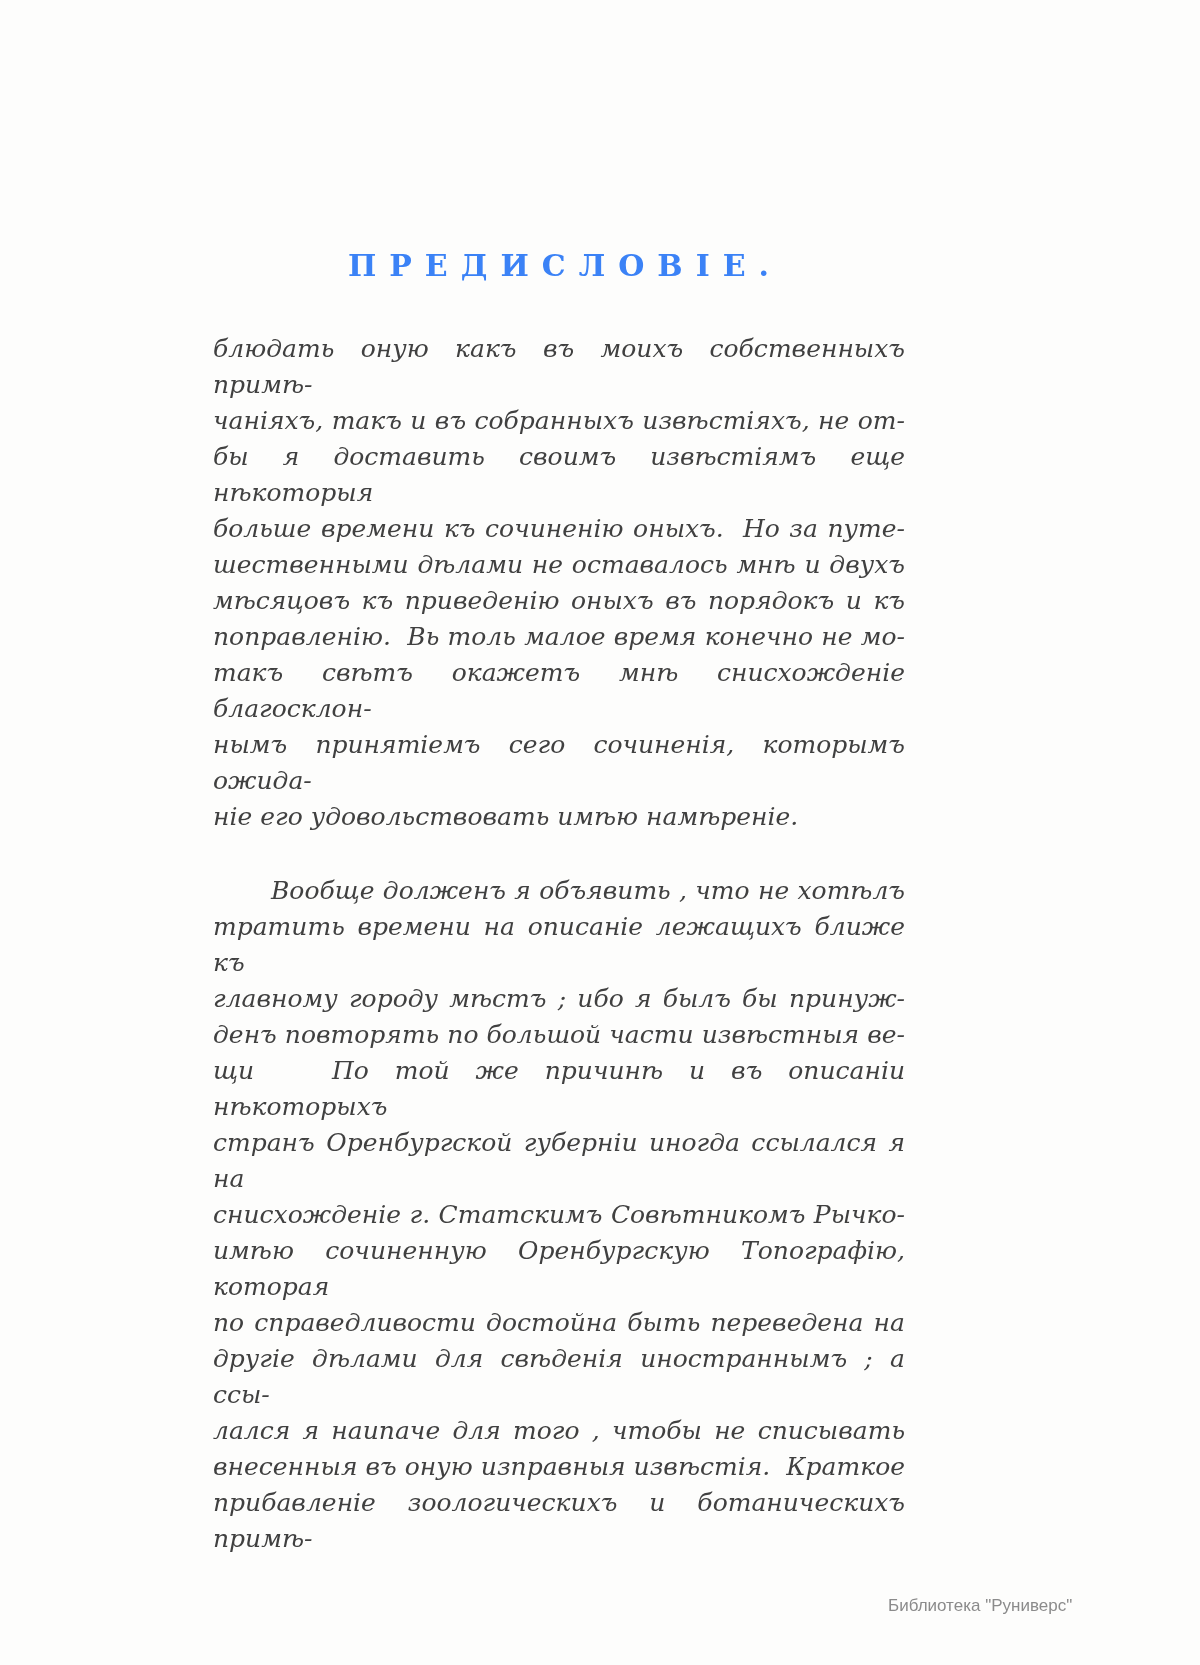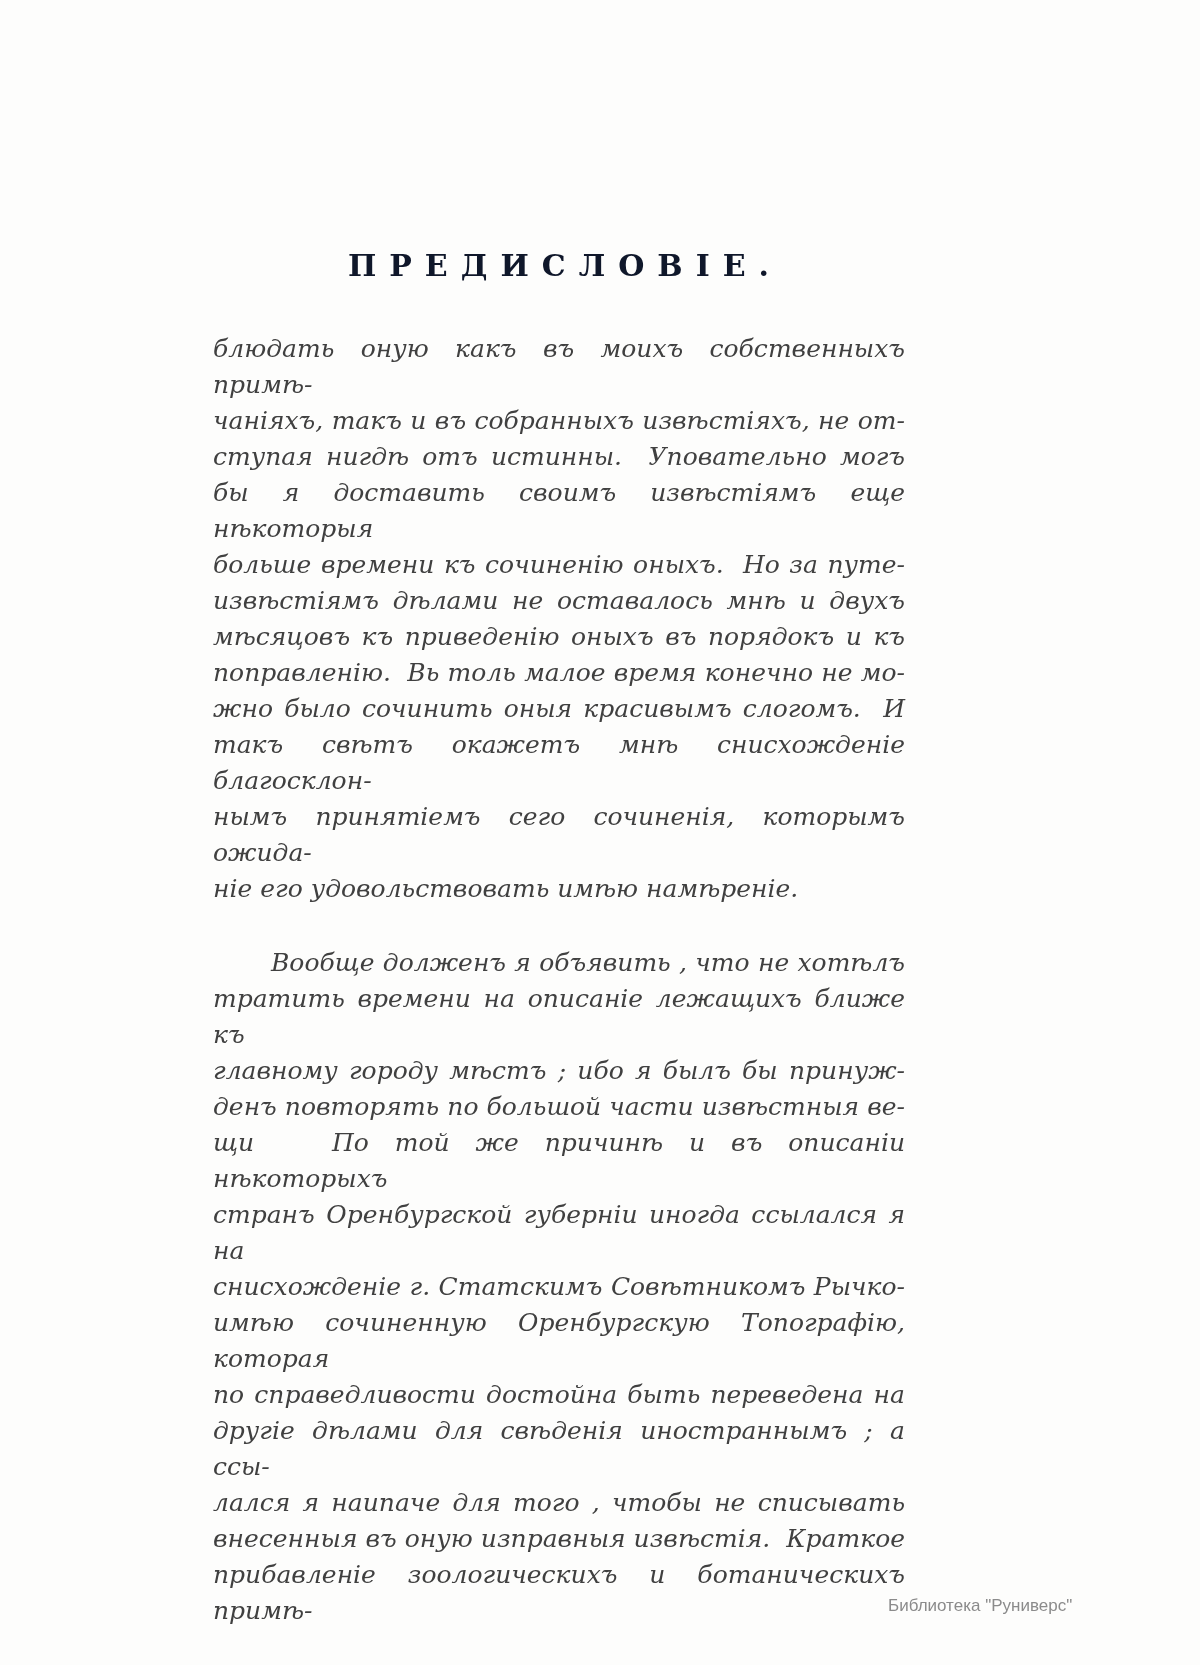--- a/index.html
+++ b/index.html
@@ -20,21 +20,21 @@
     left: 213px;
     width: 692px;
     margin: 0;
     text-align: center;
     font-family: "DejaVu Serif", serif;
     font-weight: bold;
     font-style: normal;
     font-size: 30px;
     letter-spacing: 13px;
     padding-left: 6px;
-    color: #0f172a;
+    color: #3b82f6;
     white-space: nowrap;
   }
   .body-text {
     position: absolute;
     top: 331px;
     left: 213px;
     width: 692px;
     font-family: "DejaVu Serif", serif;
     font-style: italic;
     font-size: 25px;
@@ -69,27 +69,25 @@
 
 <div class="sheet">
 
   <h1 class="title">ПРЕДИСЛОВІЕ.</h1>
 
   <div class="body-text">
 
     <div class="para">
       <div class="line">блюдать оную какъ въ моихъ собственныхъ примѣ-</div>
       <div class="line">чаніяхъ, такъ и въ собранныхъ извѣстіяхъ, не от-</div>
-      <div class="line">ступая нигдѣ отъ истинны.&nbsp; Уповательно могъ</div>
       <div class="line">бы я доставить своимъ извѣстіямъ еще нѣкоторыя</div>
       <div class="line">больше времени къ сочиненію оныхъ.&nbsp; Но за путе-</div>
-      <div class="line">извѣстіямъ дѣлами не оставалось мнѣ и двухъ</div>
+      <div class="line">шественными дѣлами не оставалось мнѣ и двухъ</div>
       <div class="line">мѣсяцовъ къ приведенію оныхъ въ порядокъ и къ</div>
       <div class="line">поправленію.&nbsp; Вь толь малое время конечно не мо-</div>
-      <div class="line">жно было сочинить оныя красивымъ слогомъ.&nbsp; И</div>
       <div class="line">такъ свѣтъ окажетъ мнѣ снисхожденіе благосклон-</div>
       <div class="line">нымъ принятіемъ сего сочиненія, которымъ ожида-</div>
       <div class="line last">ніе его удовольствовать имѣю намѣреніе.</div>
     </div>
 
     <div class="para para-2">
       <div class="line indent">Вообще долженъ я объявить , что не хотѣлъ</div>
       <div class="line">тратить времени на описаніе лежащихъ ближе къ</div>
       <div class="line">главному городу мѣстъ ; ибо я былъ бы принуж-</div>
       <div class="line">денъ повторять по большой части извѣстныя ве-</div>

